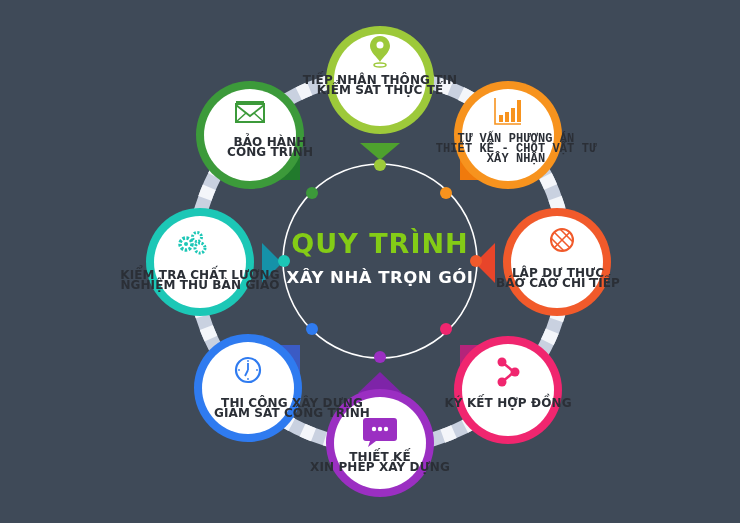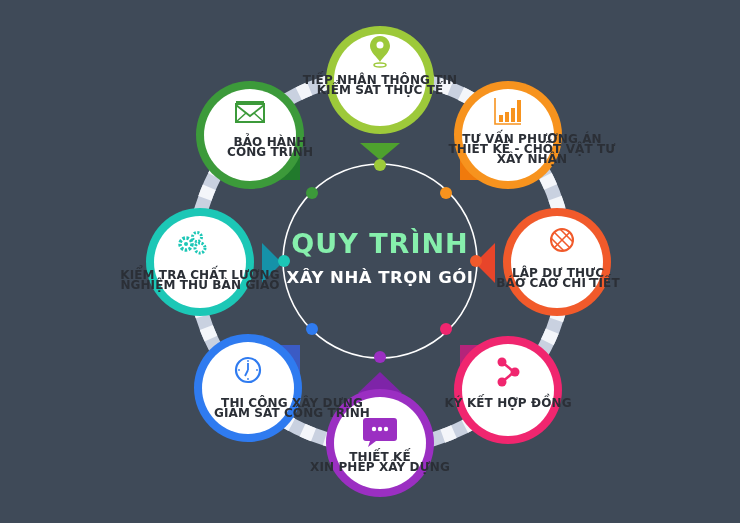--- a/index.html
+++ b/index.html
@@ -3,21 +3,21 @@
 <meta charset="utf-8">
 <style>
   html, body { margin:0; padding:0; }
   body { width:740px; height:523px; background:#3f4a58; position:relative; overflow:hidden;
          font-family:"DejaVu Sans", sans-serif; }
   #stage { position:absolute; left:0; top:0; width:740px; height:523px; }
   .node-label { position:absolute; text-align:center; font-family:"DejaVu Sans", sans-serif;
                 font-weight:bold; font-size:12px; line-height:10px; color:#2b2f36;
                 letter-spacing:0.1px; white-space:nowrap; transform:translateX(-50%); }
   .center-title { position:absolute; left:380px; top:228px; transform:translateX(-50%);
-                  font-family:"DejaVu Sans", sans-serif; font-weight:bold; color:#86efac;
+                  font-family:"DejaVu Sans", sans-serif; font-weight:bold; color:#84cc16;
                   font-size:27px; letter-spacing:1px; white-space:nowrap;text-align:center; }
   .center-sub { position:absolute; left:380px; top:268px; transform:translateX(-50%);
                 font-family:"DejaVu Sans", sans-serif; font-weight:bold; color:#ffffff;
                 font-size:16.5px; letter-spacing:0.5px; white-space:nowrap; }
 </style>
 </head>
 <body>
 
 <svg id="stage" width="740" height="523" viewBox="0 0 740 523">
 
@@ -140,28 +140,28 @@
   </g>
 </svg>
 
 <div class="center-title">QUY TRÌNH</div>
 <div class="center-sub">XÂY NHÀ TRỌN GÓI</div>
 
 <div class="node-label" style="left:380px; top:75px;">
   <div>TIẾP NHẬN THÔNG TIN</div>
   <div>KIỂM SÁT THỰC TẾ</div>
 </div>
-<div class="node-label" style="left:532px; top:134px;">
+<div class="node-label" style="left:516px; top:134px;font-family:Liberation Mono, monospace;">
   <div>TƯ VẤN PHƯƠNG ÁN</div>
   <div>THIẾT KẾ - CHỐT VẬT TƯ</div>
   <div>XÂY NHẬN</div>
 </div>
 <div class="node-label" style="left:558px; top:268px;">
   <div>LẬP DỰ THỰC</div>
-  <div>BÁO CÁO CHI TIẾT</div>
+  <div>BÁO CÁO CHI TIẾP</div>
 </div>
 <div class="node-label" style="left:508px; top:398px;text-align:center;">
   <div>KÝ KẾT HỢP ĐỒNG</div>
 </div>
 <div class="node-label" style="left:380px; top:452px;">
   <div>THIẾT KẾ</div>
   <div>XIN PHÉP XÂY DỰNG</div>
 </div>
 <div class="node-label" style="left:248px; top:398px;margin-left:44px;">
   <div>THI CÔNG XÂY DỰNG</div>

